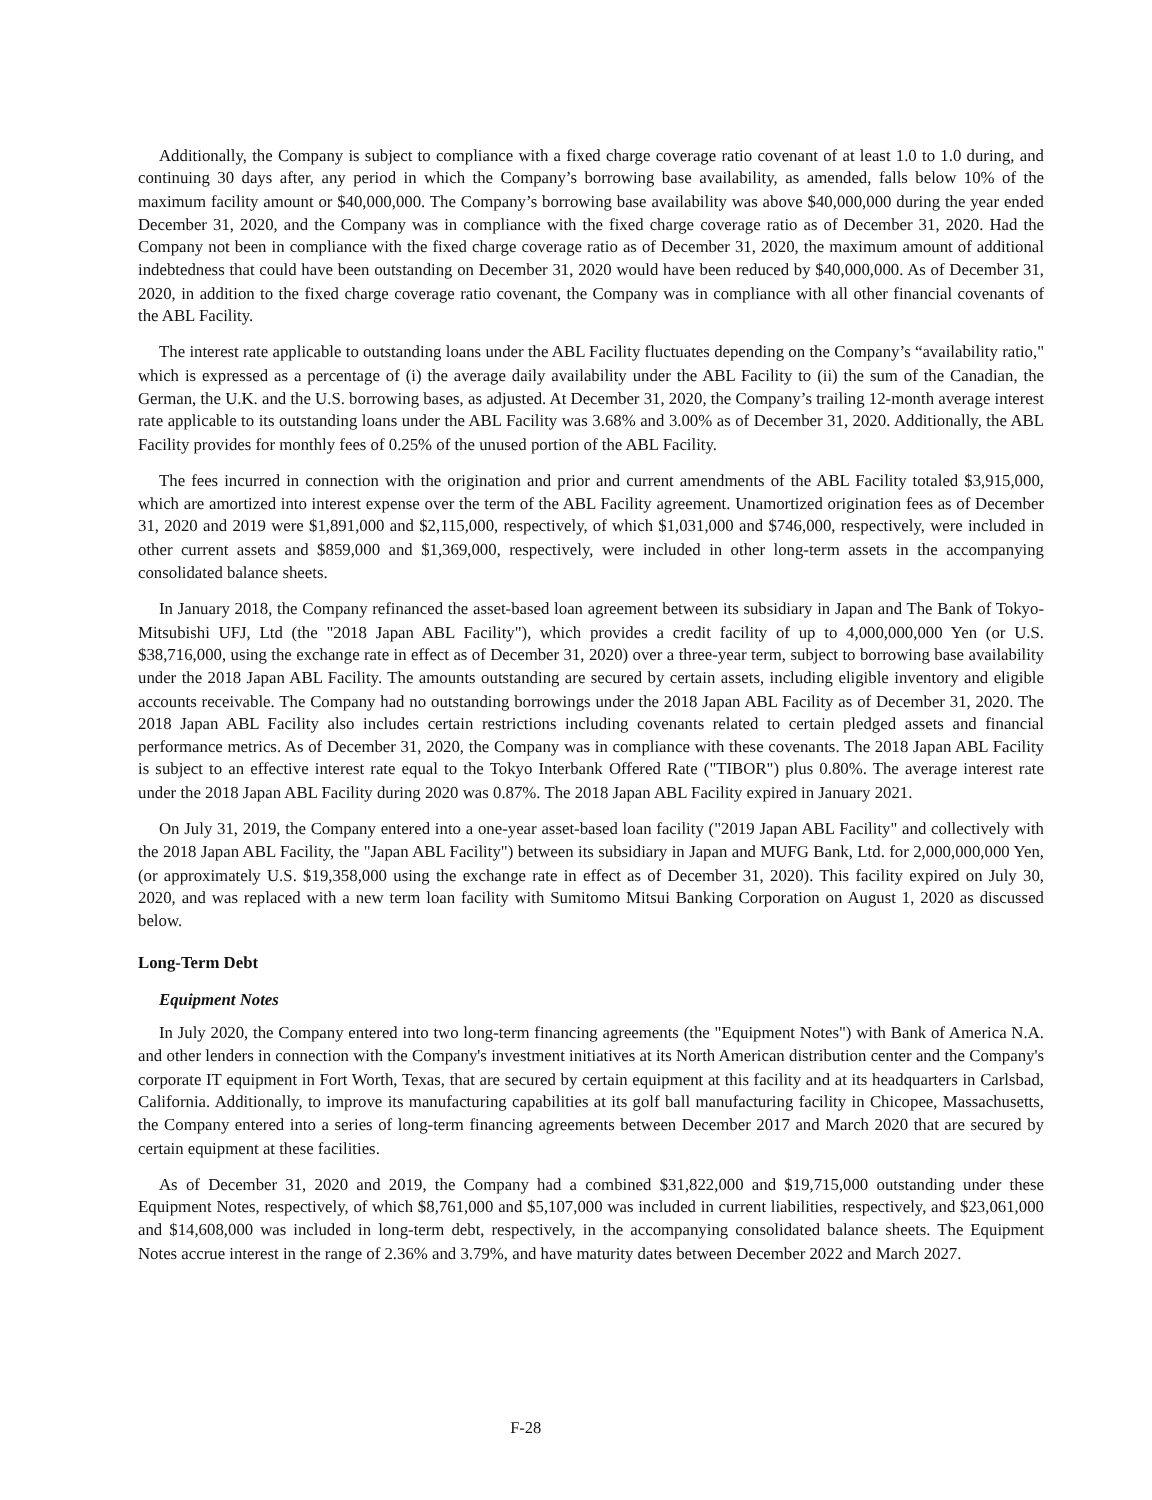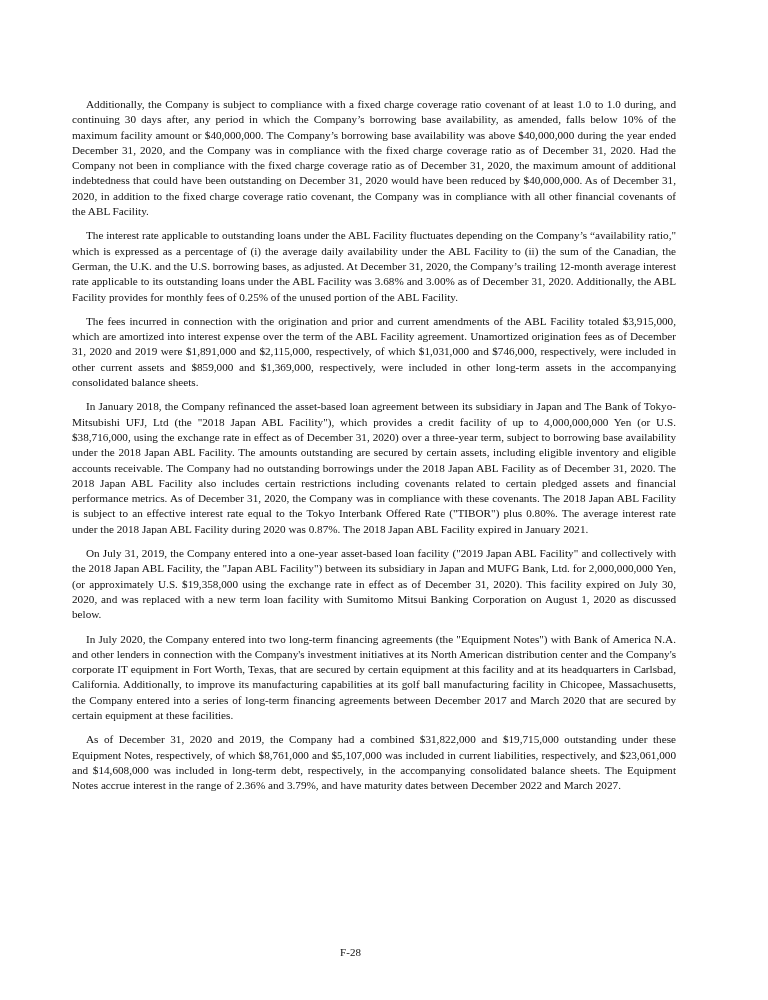--- a/index.html
+++ b/index.html
@@ -1,18 +1,18 @@
 <!DOCTYPE html>
 <html><head>
 <meta charset="utf-8">
 <style>
   html, body { margin: 0; padding: 0; background: #ffffff; }
   body { width: 768px; height: 1000px; position: relative; overflow: hidden; }
   .page {
-    position: absolute; left: 72px; top: 97px; width: 604px;
+    position: absolute; left: 92px; top: 97px; width: 604px;
     font-family: "Liberation Serif", serif; font-size: 11.2px; line-height: 15.3px; color: #111;
   }
   p { margin: 0 0 9px 0; text-align: justify; text-indent: 14px; }
   .h-bold { font-weight: bold; margin: 12px 0 10px 0; }
   .h-ital { font-weight: bold; font-style: italic; margin: 0 0 7px 14px; }
   .footer {
     position: absolute; left: 0; width: 701px; top: 946px; text-align: center;
     font-family: "Liberation Serif", serif; font-size: 11px; color: #111;
   }
 </style>
@@ -20,17 +20,19 @@
 <body>
 
 <div class="page">
   <p>Additionally, the Company is subject to compliance with a fixed charge coverage ratio covenant of at least 1.0 to 1.0 during, and continuing 30 days after, any period in which the Company’s borrowing base availability, as amended, falls below 10% of the maximum facility amount or $40,000,000. The Company’s borrowing base availability was above $40,000,000 during the year ended December 31, 2020, and the Company was in compliance with the fixed charge coverage ratio as of December 31, 2020. Had the Company not been in compliance with the fixed charge coverage ratio as of December 31, 2020, the maximum amount of additional indebtedness that could have been outstanding on December 31, 2020 would have been reduced by $40,000,000. As of December 31, 2020, in addition to the fixed charge coverage ratio covenant, the Company was in compliance with all other financial covenants of the ABL Facility.</p>
   <p>The interest rate applicable to outstanding loans under the ABL Facility fluctuates depending on the Company’s “availability ratio," which is expressed as a percentage of (i) the average daily availability under the ABL Facility to (ii) the sum of the Canadian, the German, the U.K. and the U.S. borrowing bases, as adjusted. At December 31, 2020, the Company’s trailing 12-month average interest rate applicable to its outstanding loans under the ABL Facility was 3.68% and 3.00% as of December 31, 2020. Additionally, the ABL Facility provides for monthly fees of 0.25% of the unused portion of the ABL Facility.</p>
   <p>The fees incurred in connection with the origination and prior and current amendments of the ABL Facility totaled $3,915,000, which are amortized into interest expense over the term of the ABL Facility agreement. Unamortized origination fees as of December 31, 2020 and 2019 were $1,891,000 and $2,115,000, respectively, of which $1,031,000 and $746,000, respectively, were included in other current assets and $859,000 and $1,369,000, respectively, were included in other long-term assets in the accompanying consolidated balance sheets.</p>
 
   <p>In January 2018, the Company refinanced the asset-based loan agreement between its subsidiary in Japan and The Bank of Tokyo-Mitsubishi UFJ, Ltd (the "2018 Japan ABL Facility"), which provides a credit facility of up to 4,000,000,000 Yen (or U.S. $38,716,000, using the exchange rate in effect as of December 31, 2020) over a three-year term, subject to borrowing base availability under the 2018 Japan ABL Facility. The amounts outstanding are secured by certain assets, including eligible inventory and eligible accounts receivable. The Company had no outstanding borrowings under the 2018 Japan ABL Facility as of December 31, 2020. The 2018 Japan ABL Facility also includes certain restrictions including covenants related to certain pledged assets and financial performance metrics. As of December 31, 2020, the Company was in compliance with these covenants. The 2018 Japan ABL Facility is subject to an effective interest rate equal to the Tokyo Interbank Offered Rate ("TIBOR") plus 0.80%. The average interest rate under the 2018 Japan ABL Facility during 2020 was 0.87%. The 2018 Japan ABL Facility expired in January 2021.</p>
   <p>On July 31, 2019, the Company entered into a one-year asset-based loan facility ("2019 Japan ABL Facility" and collectively with the 2018 Japan ABL Facility, the "Japan ABL Facility") between its subsidiary in Japan and MUFG Bank, Ltd. for 2,000,000,000 Yen, (or approximately U.S. $19,358,000 using the exchange rate in effect as of December 31, 2020). This facility expired on July 30, 2020, and was replaced with a new term loan facility with Sumitomo Mitsui Banking Corporation on August 1, 2020 as discussed below.</p>
 
+  <div class="h-bold">Long-Term Debt</div>
+  <div class="h-ital">Equipment Notes</div>
   <p>In July 2020, the Company entered into two long-term financing agreements (the "Equipment Notes") with Bank of America N.A. and other lenders in connection with the Company's investment initiatives at its North American distribution center and the Company's corporate IT equipment in Fort Worth, Texas, that are secured by certain equipment at this facility and at its headquarters in Carlsbad, California. Additionally, to improve its manufacturing capabilities at its golf ball manufacturing facility in Chicopee, Massachusetts, the Company entered into a series of long-term financing agreements between December 2017 and March 2020 that are secured by certain equipment at these facilities.</p>
   <p>As of December 31, 2020 and 2019, the Company had a combined $31,822,000 and $19,715,000 outstanding under these Equipment Notes, respectively, of which $8,761,000 and $5,107,000 was included in current liabilities, respectively, and $23,061,000 and $14,608,000 was included in long-term debt, respectively, in the accompanying consolidated balance sheets. The Equipment Notes accrue interest in the range of 2.36% and 3.79%, and have maturity dates between December 2022 and March 2027.</p>
 </div>
 
 <div class="footer">F-28</div>
 
 </body></html>

